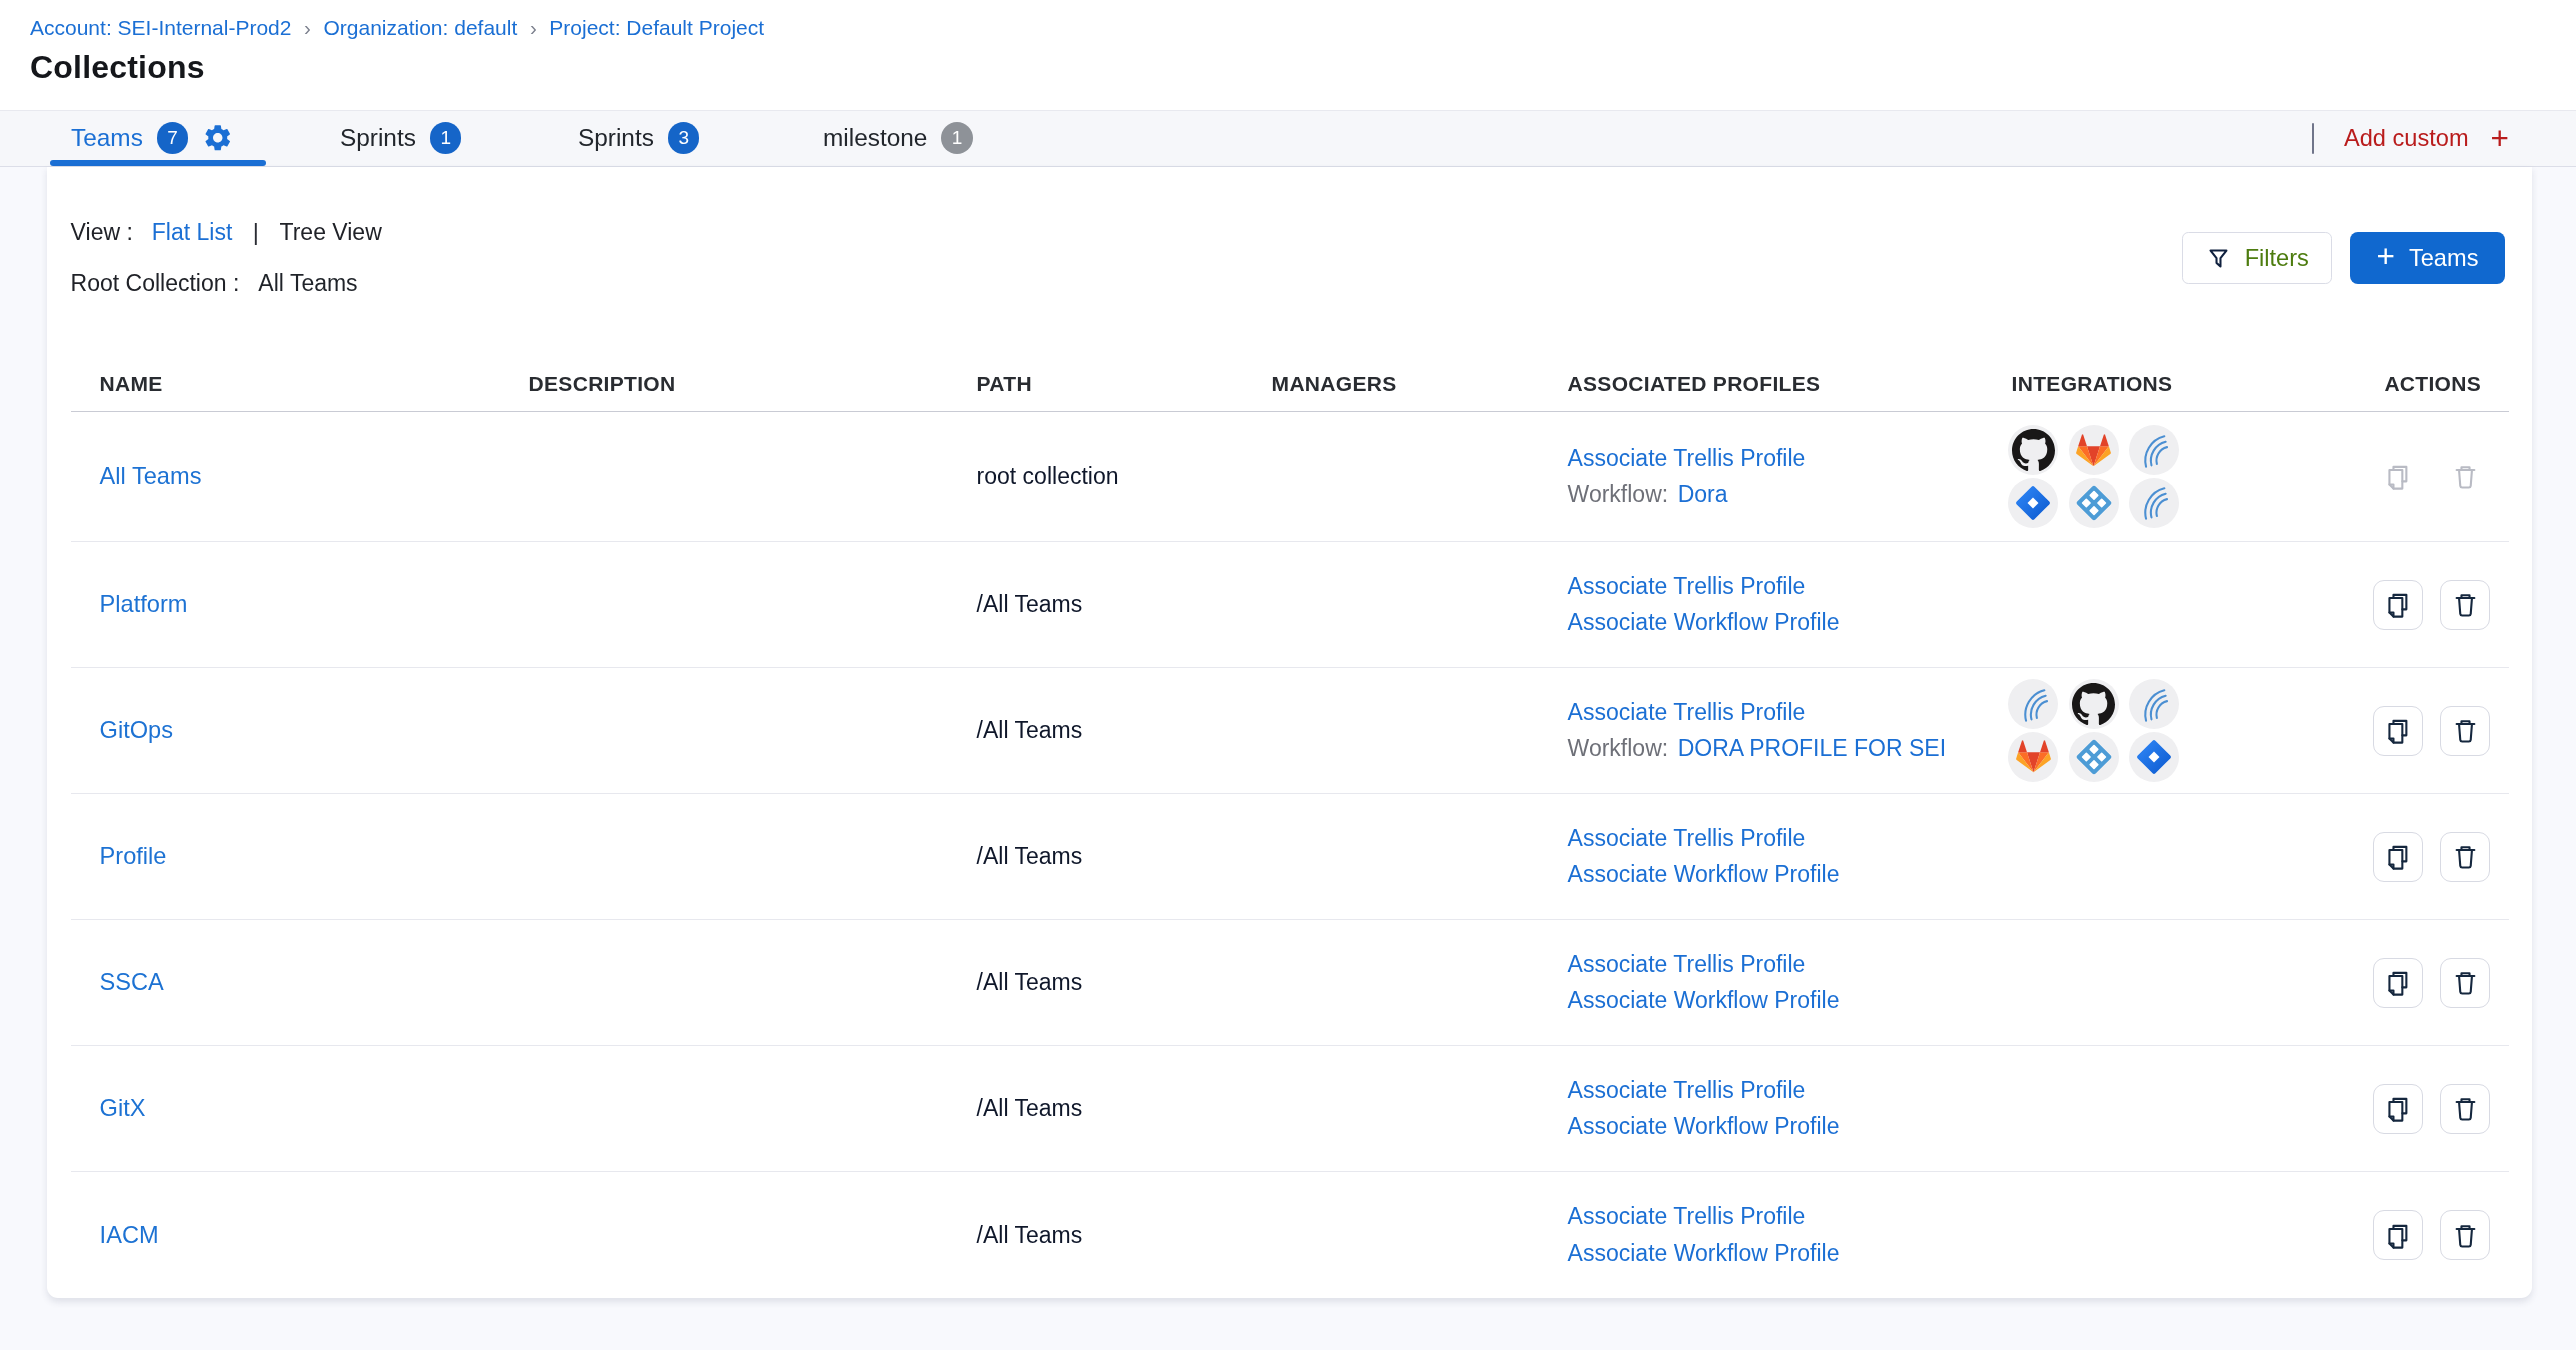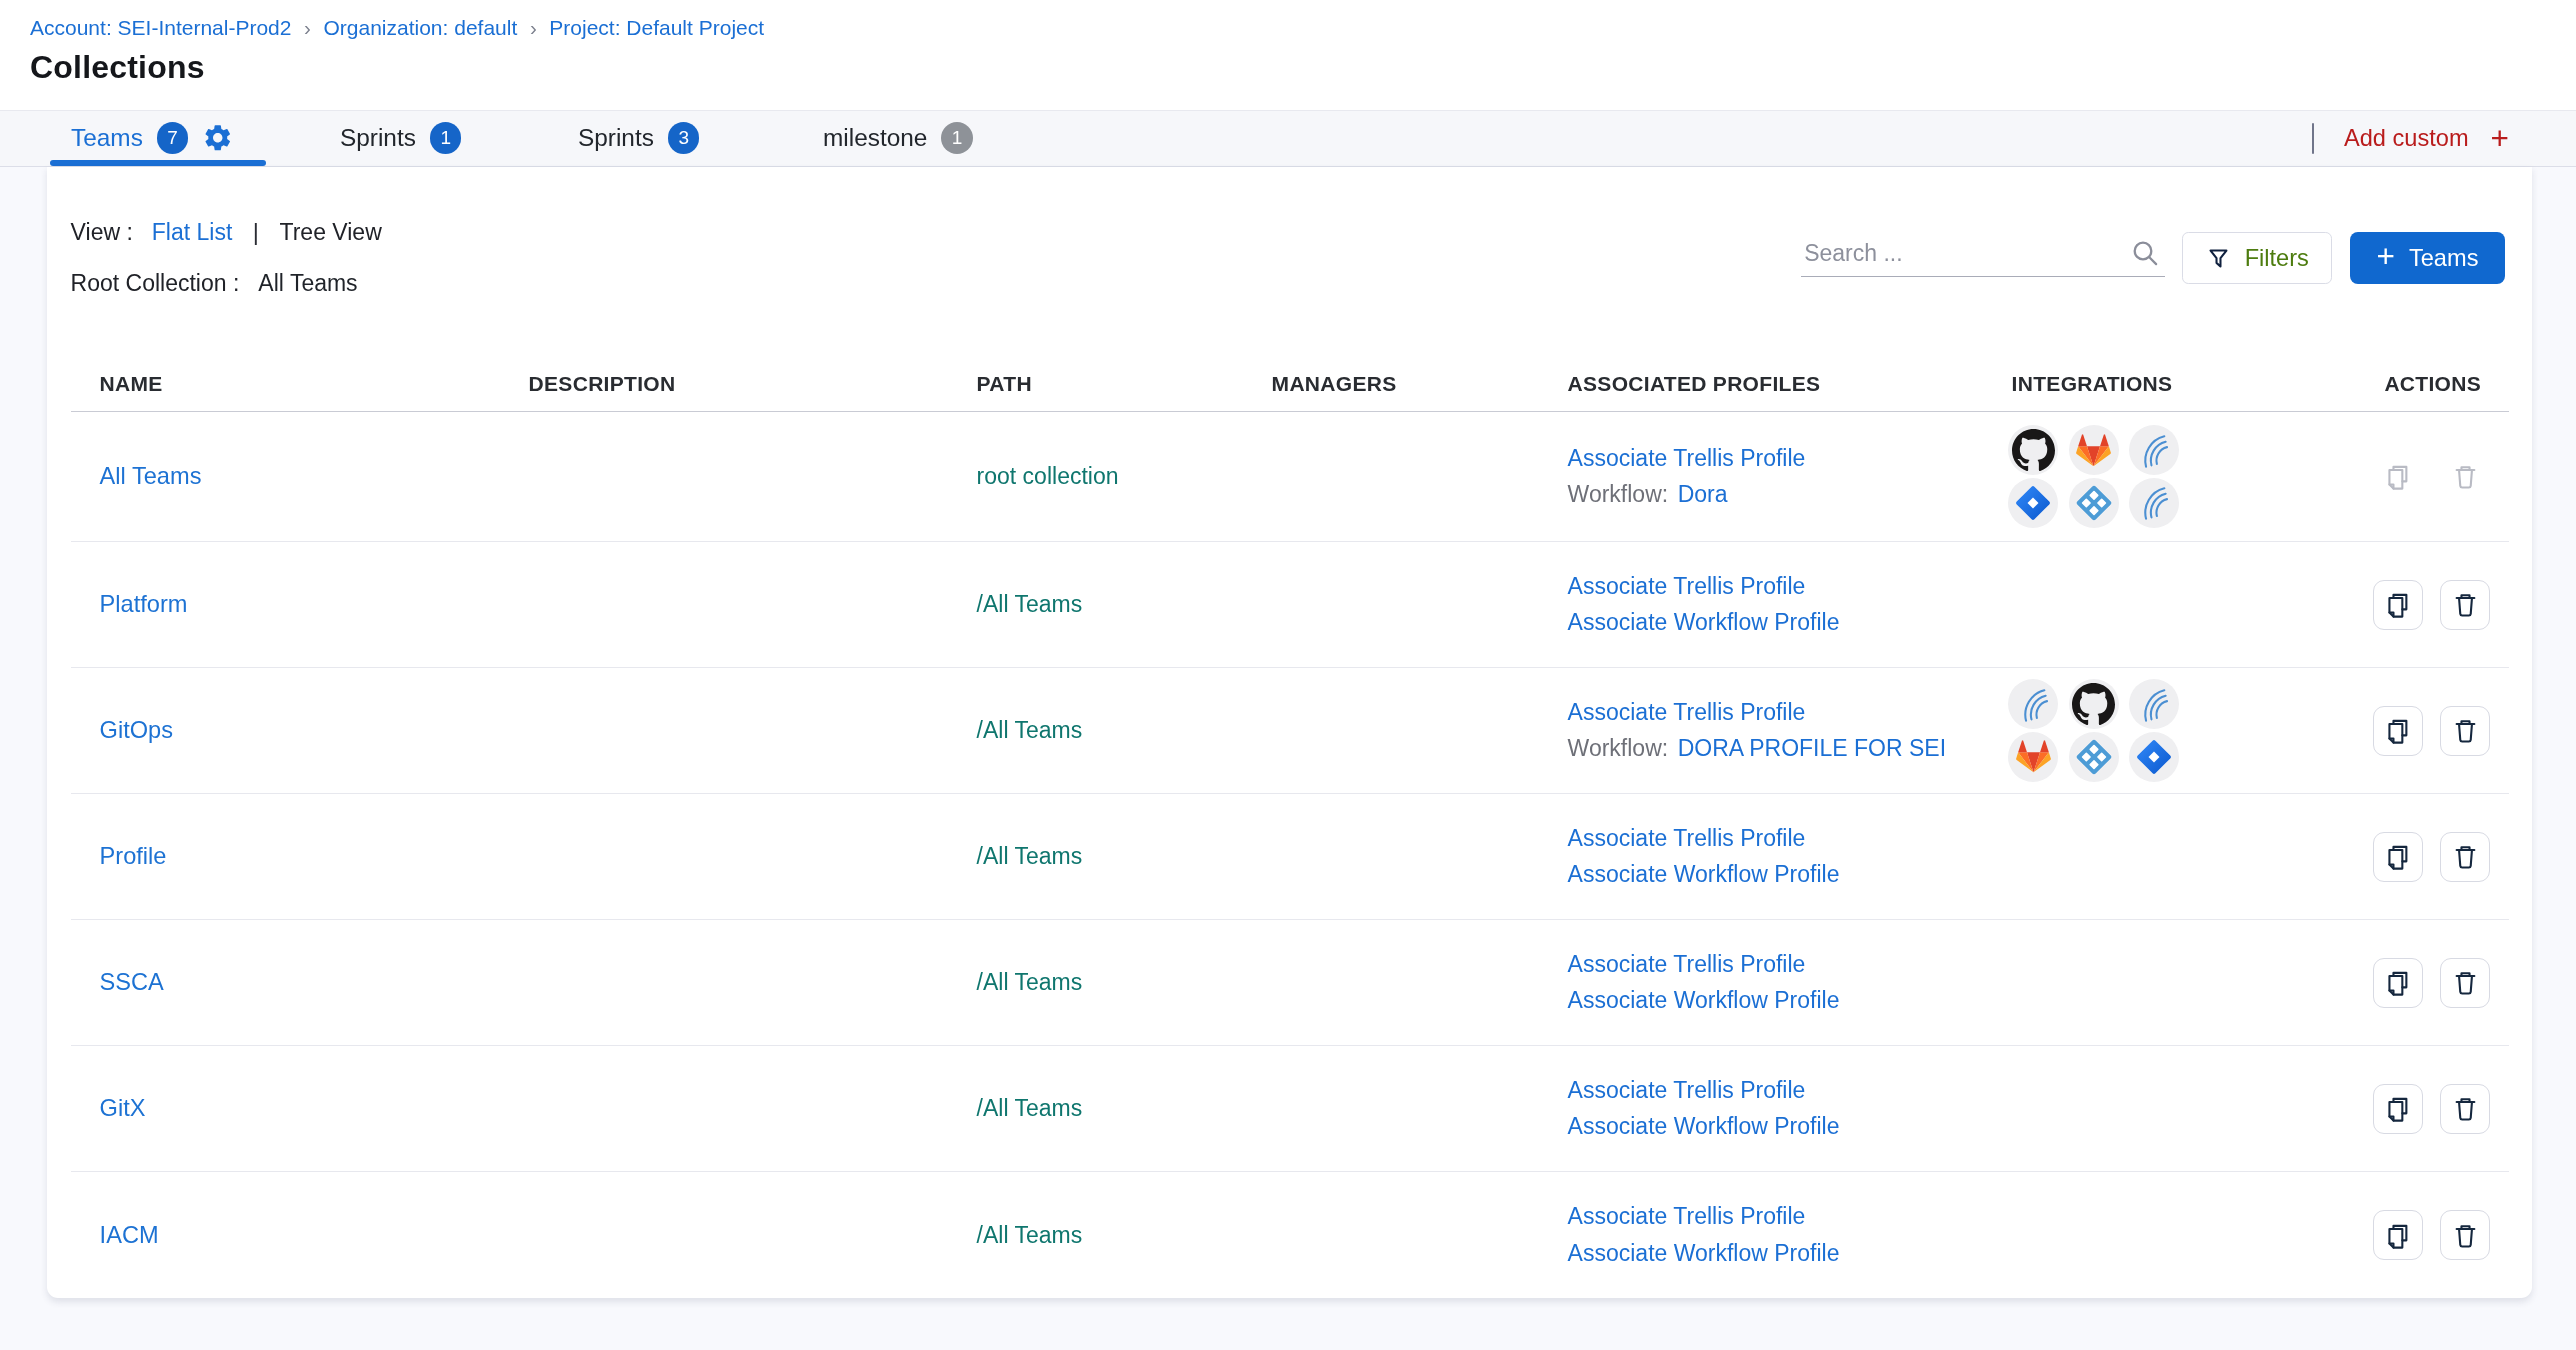--- a/index.html
+++ b/index.html
@@ -64,21 +64,21 @@
   .table { position:absolute; left:23.6px; top:189px; width:2438px; }
   .t-head, .t-row { display:grid; grid-template-columns:458px 448px 295px 296px 444px 343px 154px; align-items:center; }
   .t-head { height:56px; border-bottom:1.6px solid #c9cbd4; font-size:21px; font-weight:bold; color:#292c31; letter-spacing:0.3px; }
   .t-head .h-name { padding-left:29px; }
   .t-head .h-actions { text-align:right; padding-right:27.6px; }
   .t-row { height:126px; border-bottom:1.6px solid #e7e8ee; }
   .t-row.first { height:130px; }
   .t-row:last-child { border-bottom:none; }
   .cell-name { padding-left:29px; }
   .cell-name a { font-size:23.6px; color:#1d72d3; text-decoration:none; cursor:pointer; }
-  .cell-path { font-size:23px; color:#0f766e; }
+  .cell-path { font-size:23px; color:#0f172a; }
   .cell-profiles { display:flex; flex-direction:column; gap:9.5px; font-size:23px; }
   .cell-profiles a { color:#1b6fd4; text-decoration:none; cursor:pointer; }
   .wf-label { color:#6e7078; margin-right:9.5px; }
   .cell-integrations { display:flex; flex-direction:column; gap:2.4px; margin-left:-3.2px; }
   .icon-row { display:flex; gap:10.2px; }
   .int-circle { width:50px; height:50px; border-radius:50%; background:#efeff1; display:flex;
                 align-items:center; justify-content:center; overflow:hidden; }
   .cell-actions { display:flex; justify-content:center; gap:17.3px; }
   .action-btn { width:50px; height:50px; border:1.6px solid #d8dae3; border-radius:11px; background:#fff;
                 display:flex; align-items:center; justify-content:center; color:#15273e; cursor:pointer; }
@@ -136,29 +136,20 @@
     <span class="lbl">View :</span>
     <a class="link-blue">Flat List</a>
     <span class="pipe-sep">|</span>
     <span>Tree View</span>
   </div>
   <div class="root-line">
     <span>Root Collection :</span>
     <span class="val">All Teams</span>
   </div>
 
-  <div class="search-box">
-    <input type="text" placeholder="Search ..." style="">
-    <span class="search-icon">
-      <svg width="31.5" height="31.5" viewBox="0 0 36 36" fill="none" stroke="#8b8e9a" stroke-width="2.6" stroke-linecap="round">
-          <circle cx="16" cy="16" r="9.5"></circle>
-          <line x1="23.5" y1="23.5" x2="31" y2="31"></line>
-        </svg>
-    </span>
-  </div>
 
   <div class="btn-filters">
     <svg width="27" height="27" viewBox="0 0 34 34" fill="none" stroke="#10213f" stroke-width="2.6" stroke-linejoin="round">
         <path d="M7 7 H27 L19.5 16.5 V27 L14.5 22.5 V16.5 Z"></path>
       </svg>
     <span>Filters</span>
   </div>
 
   <button class="btn-teams">
     <span class="plus">+</span>

